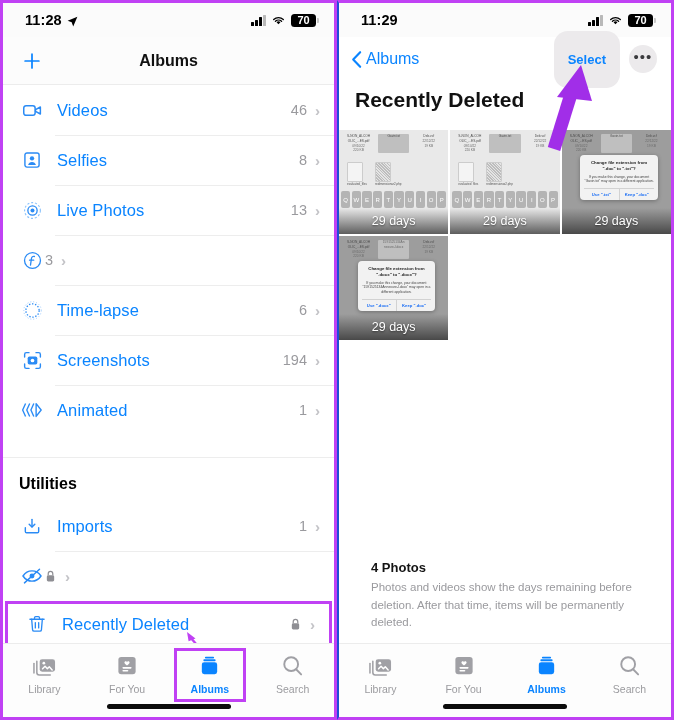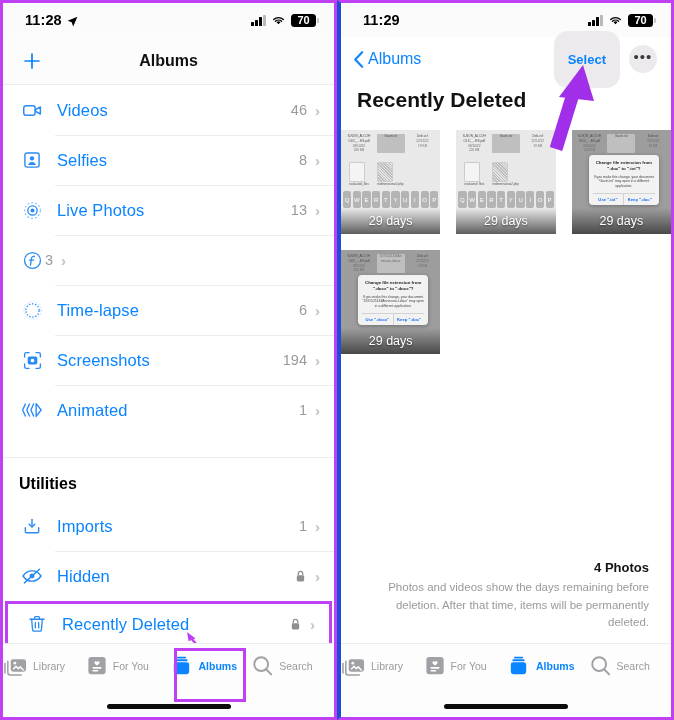--- a/index.html
+++ b/index.html
@@ -11,21 +11,21 @@
   }
   .wrap { display: flex; width: 674px; height: 720px; background:#000; }
 
   .panel {
     position: relative;
     width: 337px; height: 720px;
     background: #fff;
     border: 3px solid #c041f4;
     overflow: hidden;
   }
-  .panel.right { border-left: 4px solid #1d4ed8; }
+  .panel.right { border-left: 2px solid #1d4ed8; }
 
   
   .statusbar {
     height: 34px;
     display: flex; align-items: center;
     justify-content: space-between;
     padding: 0 18px 0 22px;
     background: #fbfbfb;
   }
   .sb-time { font-size: 14.5px; font-weight: 700; color:#000; letter-spacing:.1px; display:flex; align-items:flex-end; gap:4px;}
@@ -81,21 +81,21 @@
     height:46px;
   }
   .row.highlight:before { display:none; }
 
   
   .tabbar {
     position:absolute; left:0; right:0; bottom:0; height:74px;
     background:#fdfdfd; border-top:1px solid #ececec;
     display:flex; align-items:flex-start; padding-top:9px;
   }
-  .tab { flex:1; display:flex; align-items:center; gap:5px; position:relative;}
+  .tab { flex:1; display:flex; flex-direction:column; align-items:center; gap:5px; position:relative;}
   .tab .ticon { height:25px; display:flex; align-items:center; justify-content:center; color:#a0a0a5;}
   .tab .tlbl { font-size:10.5px; color:#9b9b9f; }
   .tab.active .ticon { color:#0a84ff; }
   .tab.active .tlbl { color:#0a84ff; font-weight:700;}
   .tab.boxed { }
   .tab-box {
     position:absolute; left:50%; transform:translateX(-50%);
     top:-5px; width:72px; height:54px; border:3px solid #c041f4; pointer-events:none;
   }
   .homebar {
@@ -114,21 +114,21 @@
     background:#eceaec; color:#0a84ff; font-size:13px; font-weight:700;
     padding:21px 14px; border-radius:14px;
   }
   .ellipsis {
     width:28px;height:28px;border-radius:50%;background:#eceaec;
     display:flex;align-items:center;justify-content:center; color:#3b3b3e;
     font-size:15px; letter-spacing:1px; line-height:0; padding-bottom:4px;
   }
   .big-title { padding:7px 16px 10px 16px; font-size:21px; font-weight:700; color:#111; }
 
-  .grid { display:grid; grid-template-columns:repeat(3,1fr); gap:16px; padding:8px 0 0 0;}
+  .grid { display:grid; grid-template-columns:repeat(3,1fr); gap:2px; padding:8px 0 0 0;}
   .thumb { position:relative; height:104px; overflow:hidden; background:#d8d8d8; }
   .thumb .days {
     position:absolute; left:0; right:0; bottom:0; height:26px;
     display:flex; align-items:center; justify-content:center;
     color:#fff; font-size:12.5px;
     background:linear-gradient(to top, rgba(40,40,40,.72), rgba(40,40,40,0));
     text-shadow:0 1px 2px rgba(0,0,0,.5);
   }
   
   .fm { position:absolute; inset:0; background:#e9e9e9; font-size:3.2px; color:#6a6a6a;}
@@ -148,21 +148,21 @@
     position:absolute; left:17%; right:12%; top:24%;
     background:#f2f2f2; border-radius:4px; padding:5px 4px 0 4px;
     box-shadow:0 1px 4px rgba(0,0,0,.3); text-align:center;
   }
   .dialog .dt { font-size:4.4px; font-weight:700; color:#222; line-height:1.45;}
   .dialog .db { font-size:3.4px; color:#444; line-height:1.4; margin-top:2px;}
   .dialog .acts { display:flex; border-top:.5px solid #d2d2d2; margin-top:4px;}
   .dialog .acts b { flex:1; font-size:4.2px; color:#1b6ef5; padding:3px 0; font-weight:700;}
   .dialog .acts b:first-child { border-right:.5px solid #d2d2d2;}
 
-  .footer-note { position:absolute; left:0; right:0; bottom:86px; text-align:right; padding:0 22px;}
+  .footer-note { position:absolute; left:0; right:0; bottom:86px; text-align:left; padding:0 32px;}
   .fn-count { font-size:13px; font-weight:700; color:#141414; margin-bottom:4px;}
   .fn-desc { font-size:11.5px; color:#9a9a9e; line-height:1.5;}
 
   svg { display:block; }
   .arrow { position:absolute; pointer-events:none; }
 </style>
 </head>
 <body>
 
 <div class="wrap">
@@ -306,21 +306,20 @@
       </div>
 
       <div class="row">
         <span class="ico">
           <svg width="22" height="22" viewBox="0 0 24 24" stroke="#2a8bf5" stroke-width="1.6" fill="none">
             <path d="M2.2 12S5.8 6.4 12 6.4 21.8 12 21.8 12 18.2 17.6 12 17.6 2.2 12 2.2 12z"></path>
             <circle cx="12" cy="12" r="2.7" fill="#2a8bf5" stroke="none"></circle>
               <path d="M3.8 19.5 20.2 4.6" stroke-linecap="round"></path>
             </svg>
         </span>
-        <span class="lbl">Hidden</span>
         <span class="lock">
           <svg width="11" height="13" viewBox="0 0 14 17">
               <path d="M4 7V4.8a3 3 0 0 1 6 0V7" stroke="#8e8e93" stroke-width="1.6" fill="none"></path>
               <rect x="2.2" y="7" width="9.6" height="8" rx="1.9" fill="#8e8e93"></rect>
             </svg>
         </span>
         <span class="chev">›</span>
       </div>
 
       <div class="row highlight">

